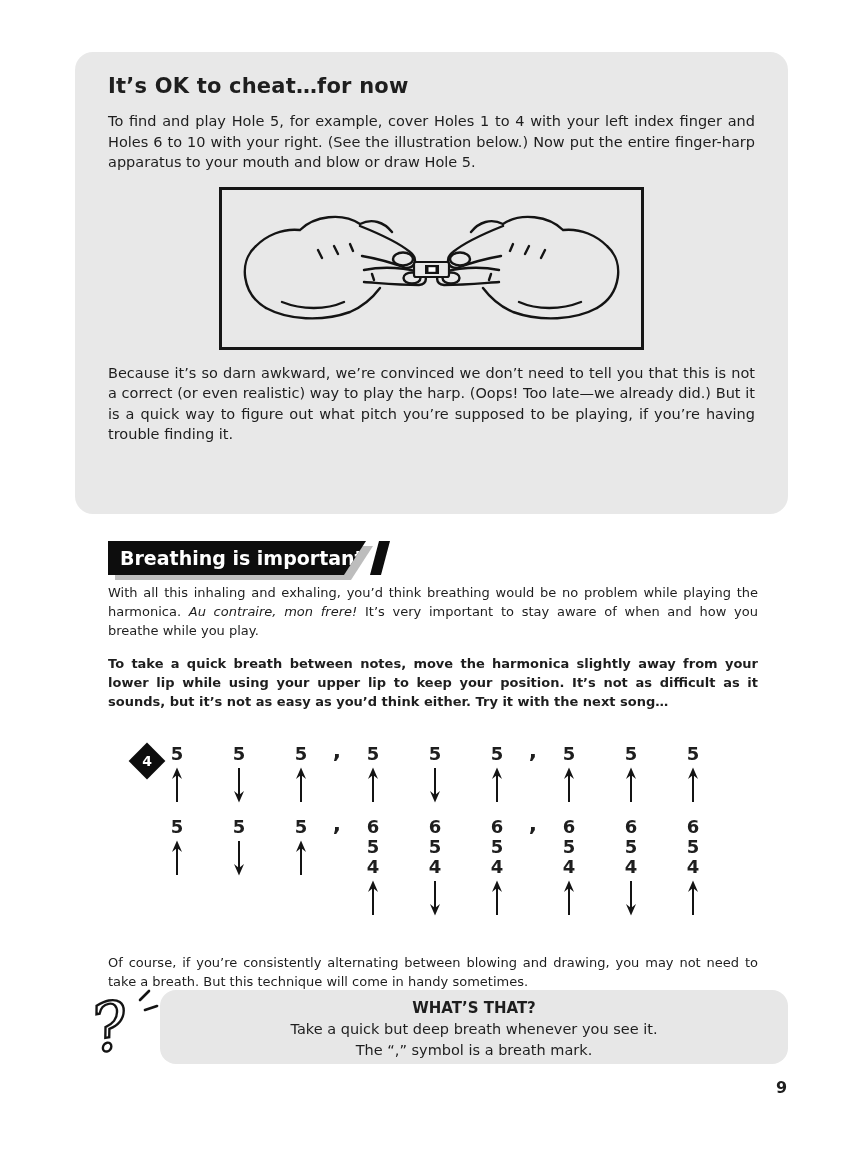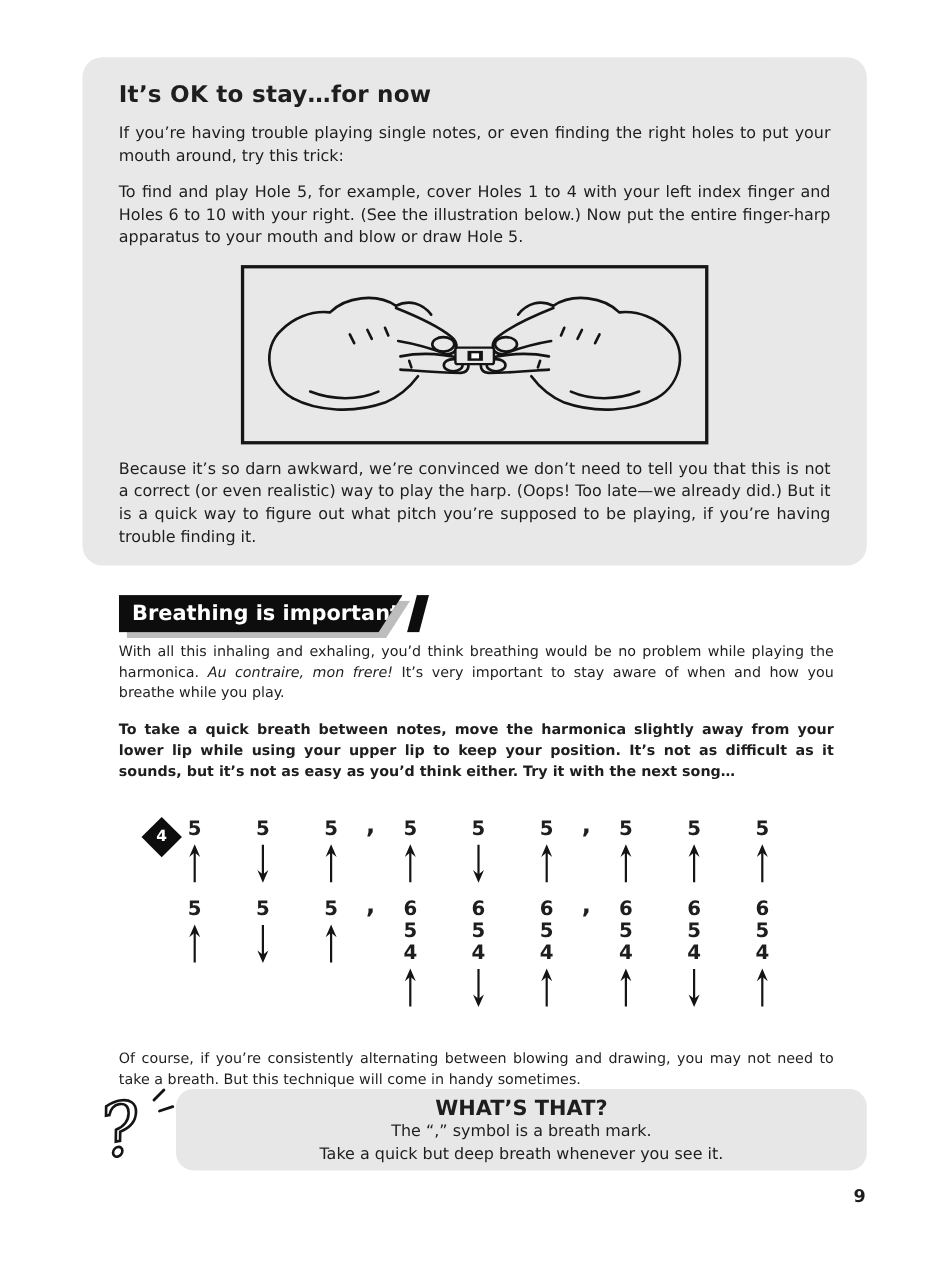--- a/index.html
+++ b/index.html
@@ -76,34 +76,33 @@
     width:10px;font-size:22px;font-weight:bold;line-height:16px;
     transform:translateY(-1px);text-align:center;
   }
   
   .q-icon{position:absolute;left:80px;top:986px;width:82px;height:86px;}
   .callout-box{
     position:absolute;left:160px;top:990px;width:628px;height:74px;
     background:#e7e7e7;border-radius:16px;text-align:center;
     box-sizing:border-box;padding-top:9px;
   }
-  .callout-title{font-size:19px;font-weight:bold;line-height:18px;}
+  .callout-title{font-size:15px;font-weight:bold;line-height:18px;}
   .callout-line{font-size:14.5px;line-height:18px;margin-top:3px;}
   
   .page-num{
     position:absolute;left:776px;top:1078px;
     font-size:16px;font-weight:bold;
   }
 </style>
 </head>
 <body>
 
 <section class="cheat-box">
-  <h1 class="cheat-title">It’s OK to stay…for now</h1>
-  <p class="body-par">If you’re having trouble playing single notes, or even finding the right holes to put your mouth around, try this trick:</p>
+  <h1 class="cheat-title">It’s OK to cheat…for now</h1>
   <p class="body-par">To find and play Hole 5, for example, cover Holes 1 to 4 with your left index finger and Holes 6 to 10 with your right. (See the illustration below.) Now put the entire finger-harp apparatus to your mouth and blow or draw Hole 5.</p>
 
   <div class="illus-frame">
     <svg viewBox="0 0 419 157">
       <defs>
         <g id="hand" fill="none" stroke="#141414" stroke-width="2.4" stroke-linecap="round">
 
           <path d="M44,118 C20,104 16,72 34,56 C44,46 60,38 78,40 C92,26 120,22 138,34 C150,28 162,32 170,42"></path>
 
           <path d="M138,36 C158,44 176,52 188,62 C196,68 194,78 184,78 C168,72 152,68 140,66"></path>
@@ -301,17 +300,17 @@
 <p class="free-par par-after-song">Of course, if you’re consistently alternating between blowing and drawing, you may not need to take a breath. But this technique will come in handy sometimes.</p>
 
 <svg class="q-icon" viewBox="0 0 82 86">
   <text x="12" y="62" font-size="66" font-family="DejaVu Serif, serif" font-style="italic" fill="#ffffff" stroke="#141414" stroke-width="2.4" transform="rotate(-10 40 42)">?</text>
   <path d="M60,14 L69,5" stroke="#141414" stroke-width="2.6" stroke-linecap="round" fill="none"></path>
   <path d="M65,24 L77,20" stroke="#141414" stroke-width="2.6" stroke-linecap="round" fill="none"></path>
 </svg>
 
 <div class="callout-box">
   <div class="callout-title">WHAT’S THAT?</div>
+  <div class="callout-line">Take a quick but deep breath whenever you see it.</div>
   <div class="callout-line">The “,” symbol is a breath mark.</div>
-  <div class="callout-line">Take a quick but deep breath whenever you see it.</div>
 </div>
 
 <div class="page-num">9</div>
 
 </body></html>

